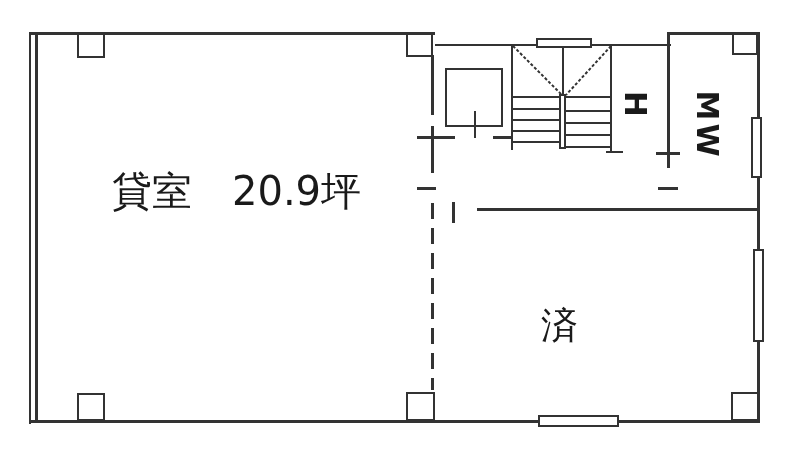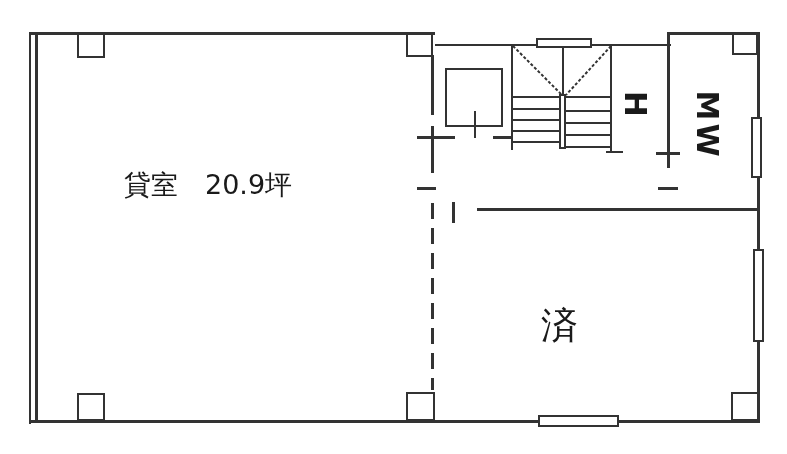--- a/index.html
+++ b/index.html
@@ -77,21 +77,21 @@
     <line x1="611" y1="46" x2="566" y2="95" stroke="#333333" stroke-width="2" stroke-dasharray="3,2"></line>
   </svg>
 
   <div class="box" style="left:536px;top:38px;width:56px;height:10px;"></div>
   <div class="box" style="left:559px;top:94px;width:7px;height:55px;"></div>
 
   <div class="box" style="left:751px;top:117px;width:11px;height:61px;"></div>
   <div class="box" style="left:753px;top:249px;width:11px;height:93px;"></div>
   <div class="box" style="left:538px;top:415px;width:81px;height:12px;"></div>
 
-  <div class="label" style="left:124px;top:171px;font-size:27px;">貸室　20.9坪</div>
+  <div class="label" style="left:112px;top:171px;font-size:40px;">貸室　20.9坪</div>
 
   <div class="label" style="left:541px;top:307px;font-size:37px;">済</div>
 
   <div class="label rot" style="left:707px;top:125px;font-size:30px;font-weight:bold;letter-spacing:3px;">MW</div>
 
   <div class="label rot" style="left:635px;top:104px;font-size:31px;font-weight:bold;">H</div>
 
 </div>
 
 </body></html>

